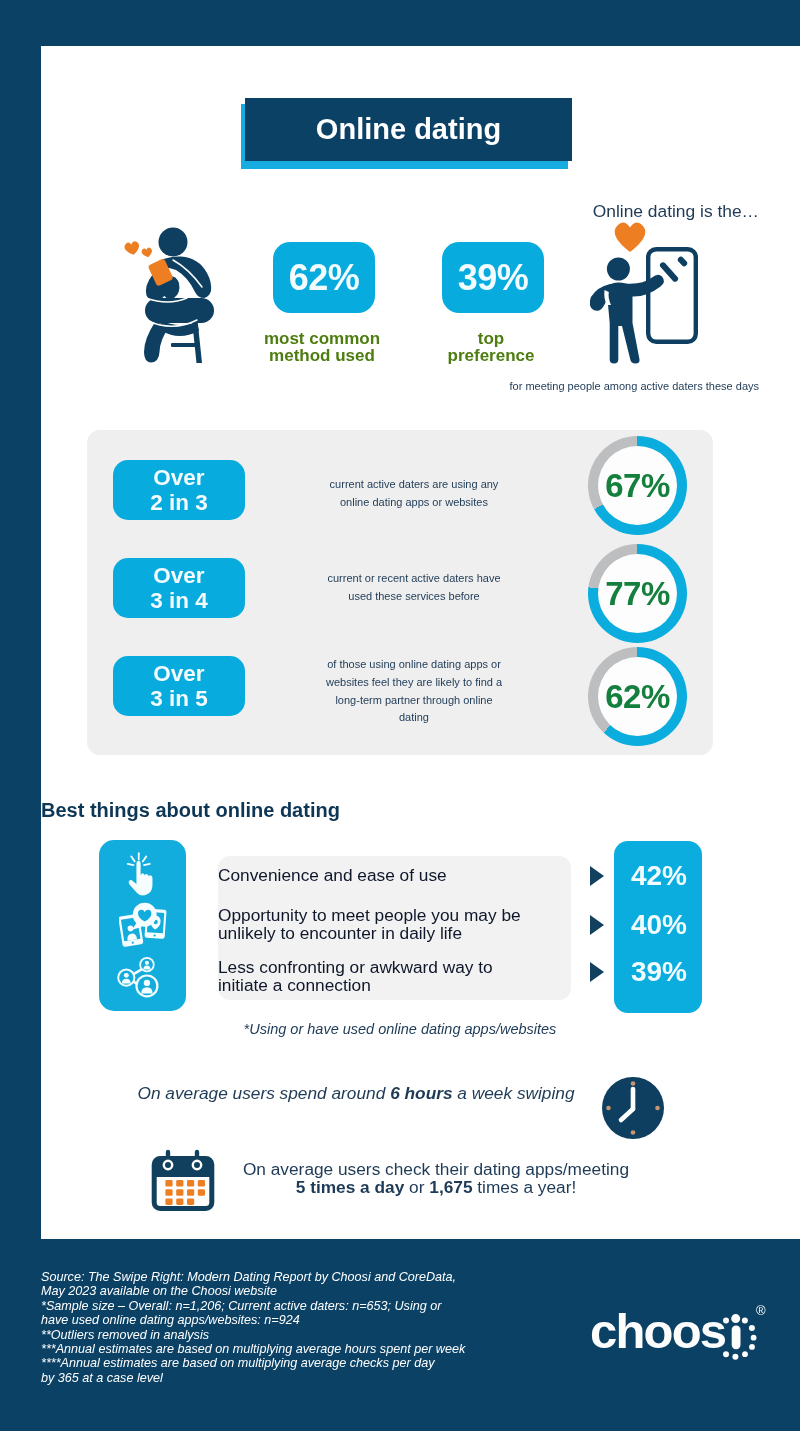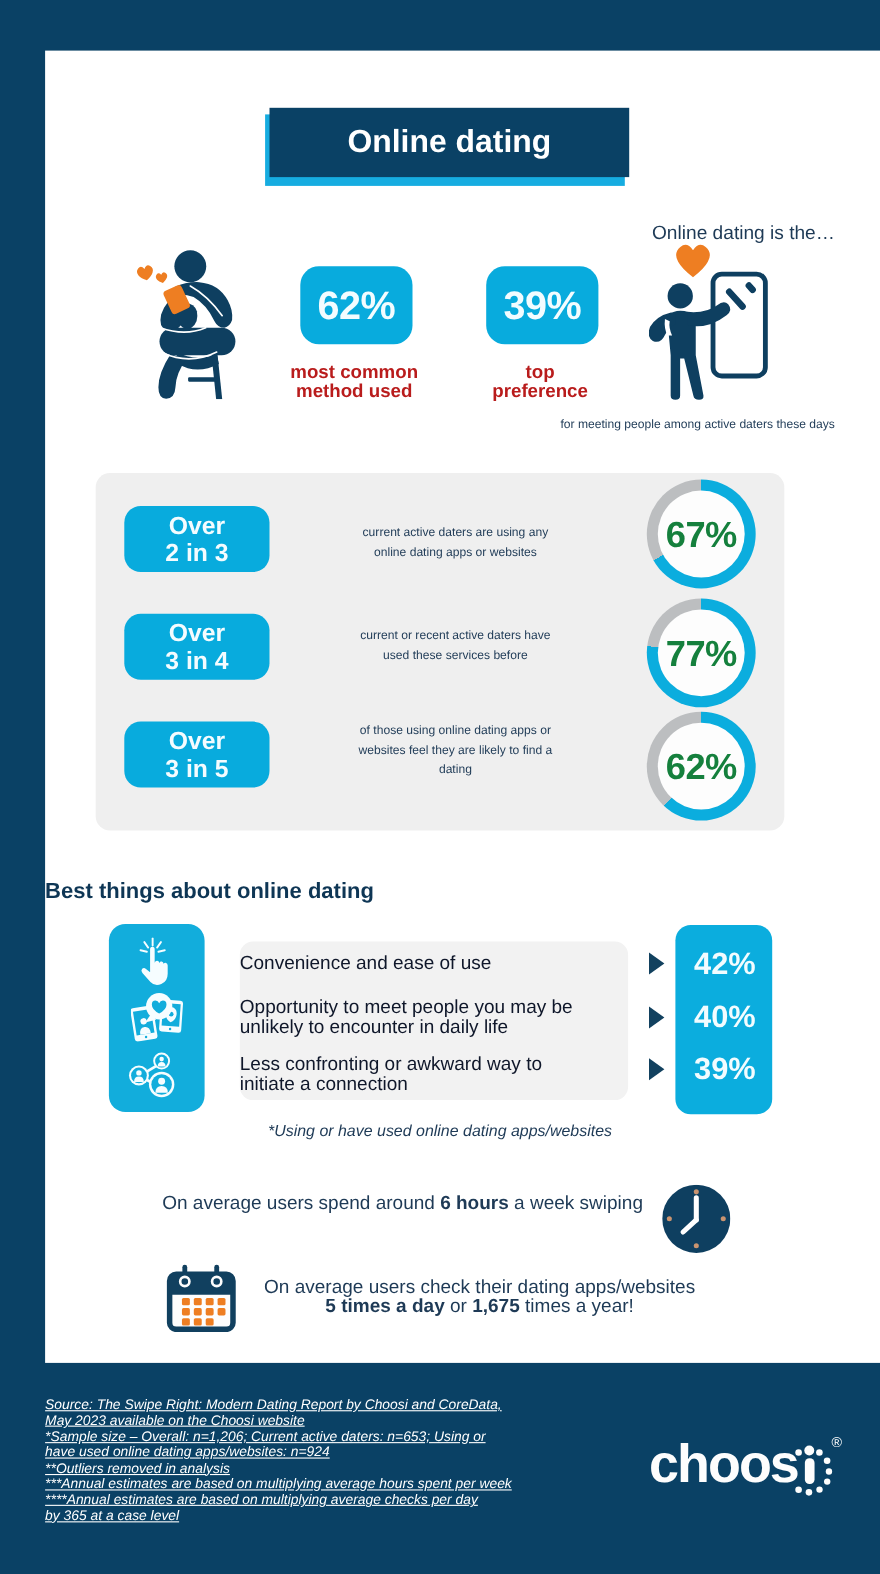--- a/index.html
+++ b/index.html
@@ -19,21 +19,21 @@
   #intro-top { left:0; top:155px; width:718px; font-size:17.4px; }
   #intro-bottom { left:0; top:334px; width:718px; font-size:11px; }
 
   #illus-left { position:absolute; left:74px; top:175px; }
   #illus-right { position:absolute; left:549px; top:174px; }
 
   
   .statbox { position:absolute; width:102px; height:71px; background:#08ABDD; border-radius:17px;
              display:flex; align-items:center; justify-content:center; }
   .statbox span { color:#f2fcff; font-size:36px; font-weight:700; letter-spacing:-0.5px; }
-  .statlabel { position:absolute; text-align:center; color:#b91c1c; font-size:17px; font-weight:700; line-height:16.6px; width:170px; }
+  .statlabel { position:absolute; text-align:center; color:#4d7c0f; font-size:17px; font-weight:700; line-height:16.6px; width:170px; }
 
   
   #graypanel { position:absolute; left:46px; top:384px; width:626px; height:325px; background:#efefef; border-radius:13px; }
   .overbadge { position:absolute; width:132px; height:60px; background:#08ABDD; border-radius:15px;
                display:flex; flex-direction:column; align-items:center; justify-content:center; color:#f4fcff;
                font-size:22.5px; font-weight:700; line-height:1.12; }
   .rowtext { position:absolute; text-align:center; color:#1e3a56; font-size:11px; line-height:17.8px; width:330px; }
   .donut { position:absolute; width:99px; height:99px; border-radius:50%; }
   .donut .hole { position:absolute; left:10px; top:10px; width:79px; height:79px; border-radius:50%; background:#fdfdfd;
                  display:flex; align-items:center; justify-content:center; color:#15803d; font-size:33px; font-weight:700; letter-spacing:-0.5px; }
@@ -48,29 +48,29 @@
   #bt-graybox { position:absolute; left:177px; top:810px; width:353px; height:144px; background:#f2f2f2; border-radius:12px; }
   .btrow { position:absolute; color:#0f172a; font-size:17.3px; line-height:18px; width:353px; }
   #pct-col { position:absolute; left:573px; top:795px; width:88px; height:172px; background:#0BADDE; border-radius:14px; }
   .pctval { position:absolute; width:88px; text-align:center; color:#f2fcff; font-size:28px; font-weight:700; }
   .tri { position:absolute; width:0; height:0; border-left:14px solid #12415f; border-top:10px solid transparent; border-bottom:10px solid transparent; }
   #bt-note { position:absolute; left:0; top:975px; width:718px; text-align:center; color:#1e3a56; font-size:14.5px; font-style:italic; font-weight:400; }
 
   
   .factline { position:absolute; text-align:center; color:#1e3a56; font-size:17.3px; line-height:17.8px; }
   .factline b { font-weight:700; }
-  #fact0 { left:103px; top:1039px; width:444px; }
+  #fact0 { left:93px; top:1039px; width:444px;font-style:italic; }
   #clock-icon { position:absolute; left:561px; top:1031px; }
   #fact1 { left:190px; top:1115px; width:410px; }
   #calendar-icon { position:absolute; left:110px; top:1099px; }
 
   
   #footer { position:absolute; left:0; top:1239px; width:800px; height:192px; }
   #footer-text { position:absolute; left:41px; top:31px; width:470px; color:#fff; font-size:12.6px;
-                 font-style:italic; line-height:14.4px;text-decoration:underline; }
+                 font-style:italic; line-height:14.4px; }
   #logo { position:absolute; left:590px; top:68px; width:190px; height:64px; }
   #logo-word { position:absolute; left:0; top:0; color:#fdfdfd; font-size:49px; font-weight:700; letter-spacing:-1.8px; line-height:1; }
   #logo-dots { position:absolute; left:126px; top:-1px; }
   #logo-reg { position:absolute; left:166px; top:-4px; color:#fdfdfd; font-size:13px; }
 </style>
 </head>
 <body>
 
 <div id="panel">
 
@@ -176,20 +176,21 @@
     <div class="hole">77%</div>
   </div>
 
   <div class="overbadge" style="left:72px;top:610px">
     <div>Over</div>
     <div>3 in 5</div>
   </div>
   <div class="rowtext" style="left:208px;top:610px" id="usage-text-2">
       <div>of those using online dating apps or</div>
       <div>websites feel they are likely to find a</div>
+      <div>long-term partner through online</div>
       <div>dating</div>
     </div>
   <div class="donut" id="donut2" style="left: 547px; top: 601px; background: conic-gradient(rgb(11, 173, 222) 0deg, rgb(11, 173, 222) 223.2deg, rgb(188, 190, 192) 223.2deg, rgb(188, 190, 192) 360deg);">
     <div class="hole">62%</div>
   </div>
 
   <div id="bt-title">Best things about online dating</div>
 
   <div id="icon-col">
     <svg class="bticon" id="bticon-tap" viewBox="0 0 25 40" width="29" height="50" fill="#f6fdff" preserveAspectRatio="none">
@@ -284,21 +285,21 @@
       <circle cx="6.5" cy="31" r="2.3"></circle>
       <circle cx="55.5" cy="31" r="2.3"></circle>
     </g>
     <g stroke="#fff" stroke-width="4.6" stroke-linecap="round" fill="none">
       <path d="M31 12 L31 32"></path>
       <path d="M31 32 L19 43"></path>
     </g>
   </svg>
 
   <div class="factline" id="fact1">
-      <div><span>On average users check their dating apps/websites</span></div>
+      <div><span>On average users check their dating apps/meeting</span></div>
       <div><b>5 times a day</b><span> or </span><b>1,675</b><span> times a year!</span></div>
     </div>
   <svg id="calendar-icon" viewBox="0 0 64 66" width="64" height="66">
     <g stroke="#11405f" stroke-width="4.4" fill="none" stroke-linecap="round">
       <path d="M17 7 L17 18"></path>
       <path d="M46 7 L46 18"></path>
     </g>
     <rect x="3.2" y="13.5" width="57.6" height="50" rx="6" fill="#fdfdfd" stroke="#11405f" stroke-width="5"></rect>
     <path d="M3.2 19.5 Q3.2 13.5 9.2 13.5 H54.8 Q60.8 13.5 60.8 19.5 V32 H3.2 Z" fill="#11405f"></path>
     <g fill="none" stroke="#fdfdfd" stroke-width="2.4">

